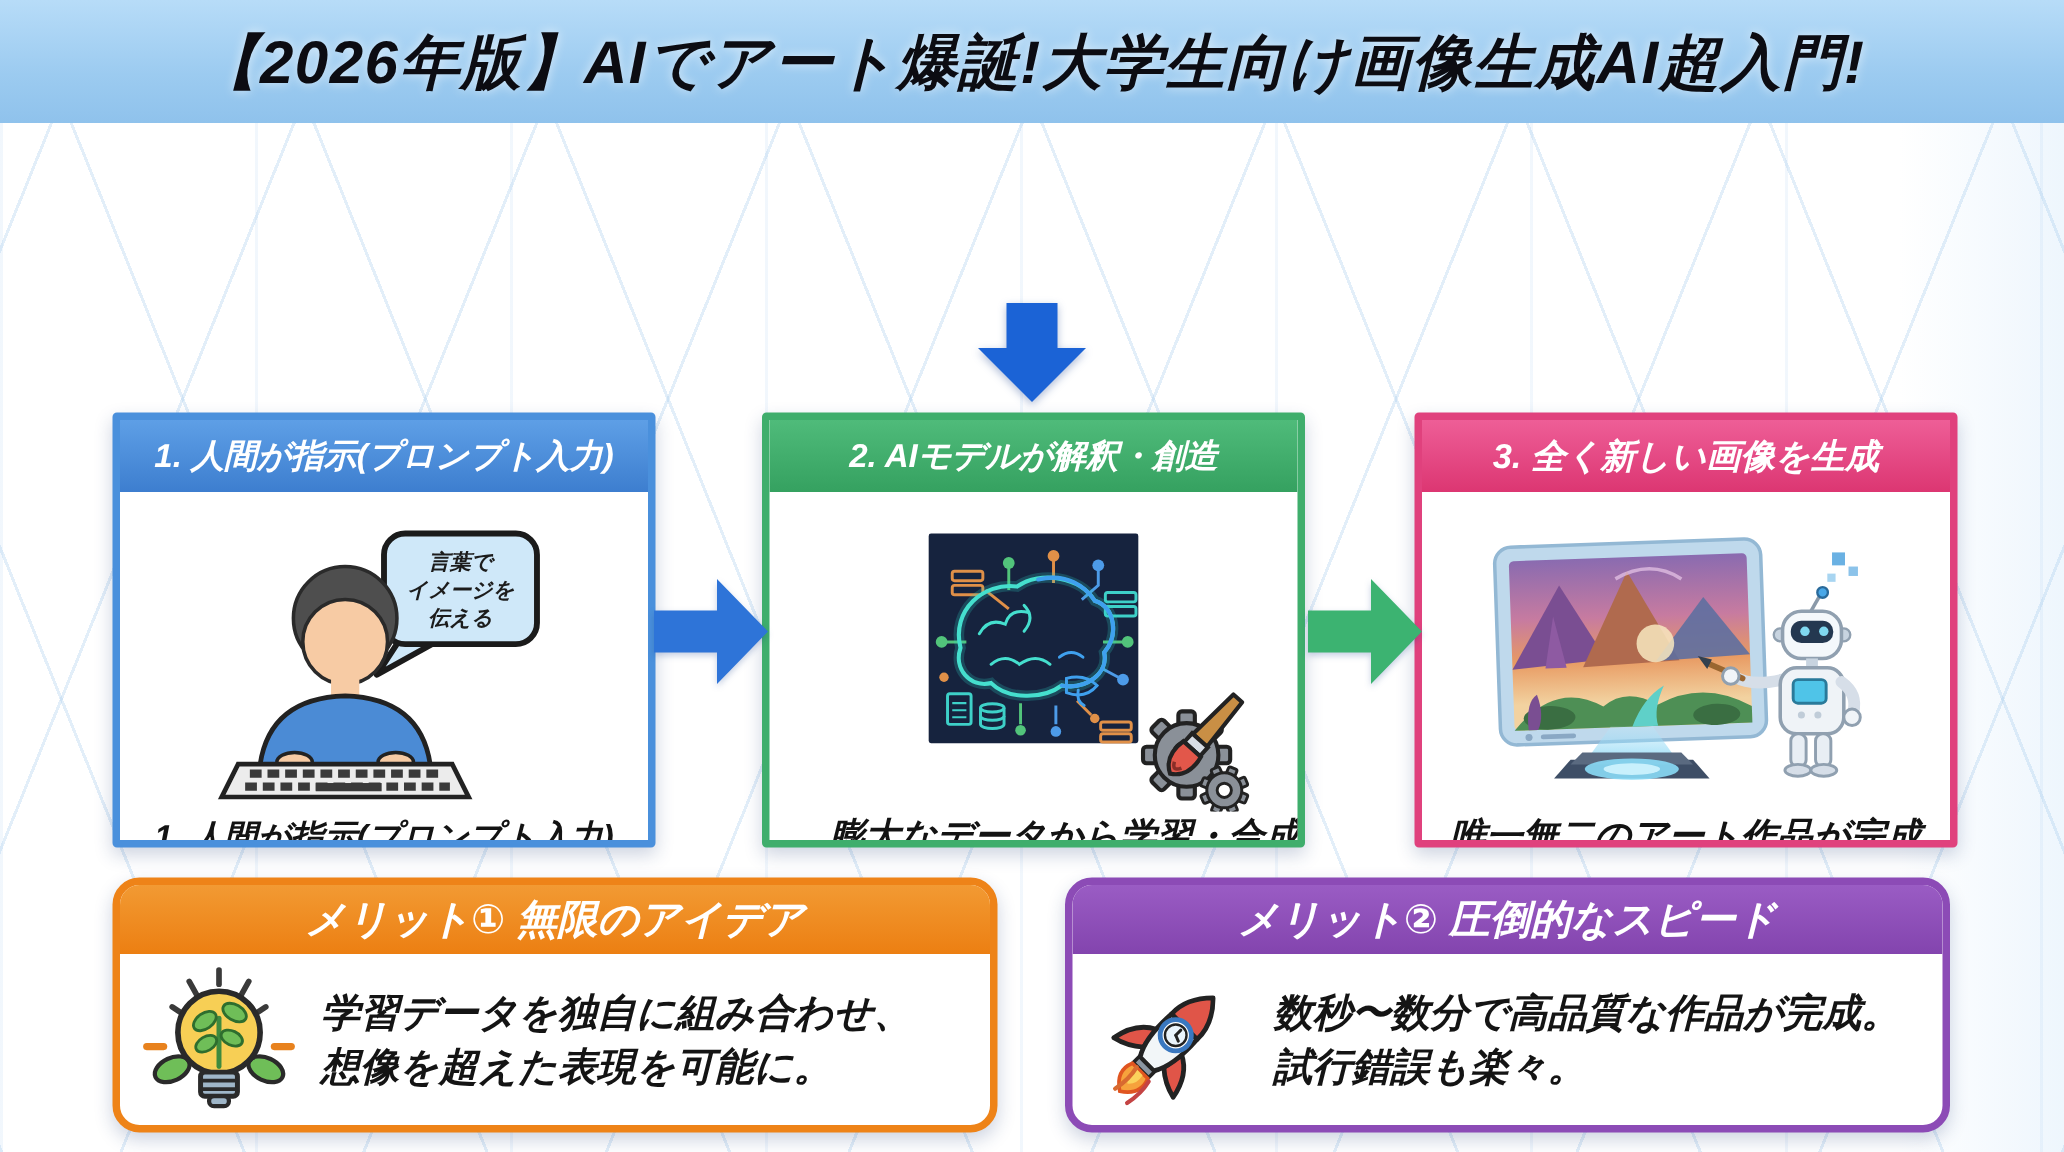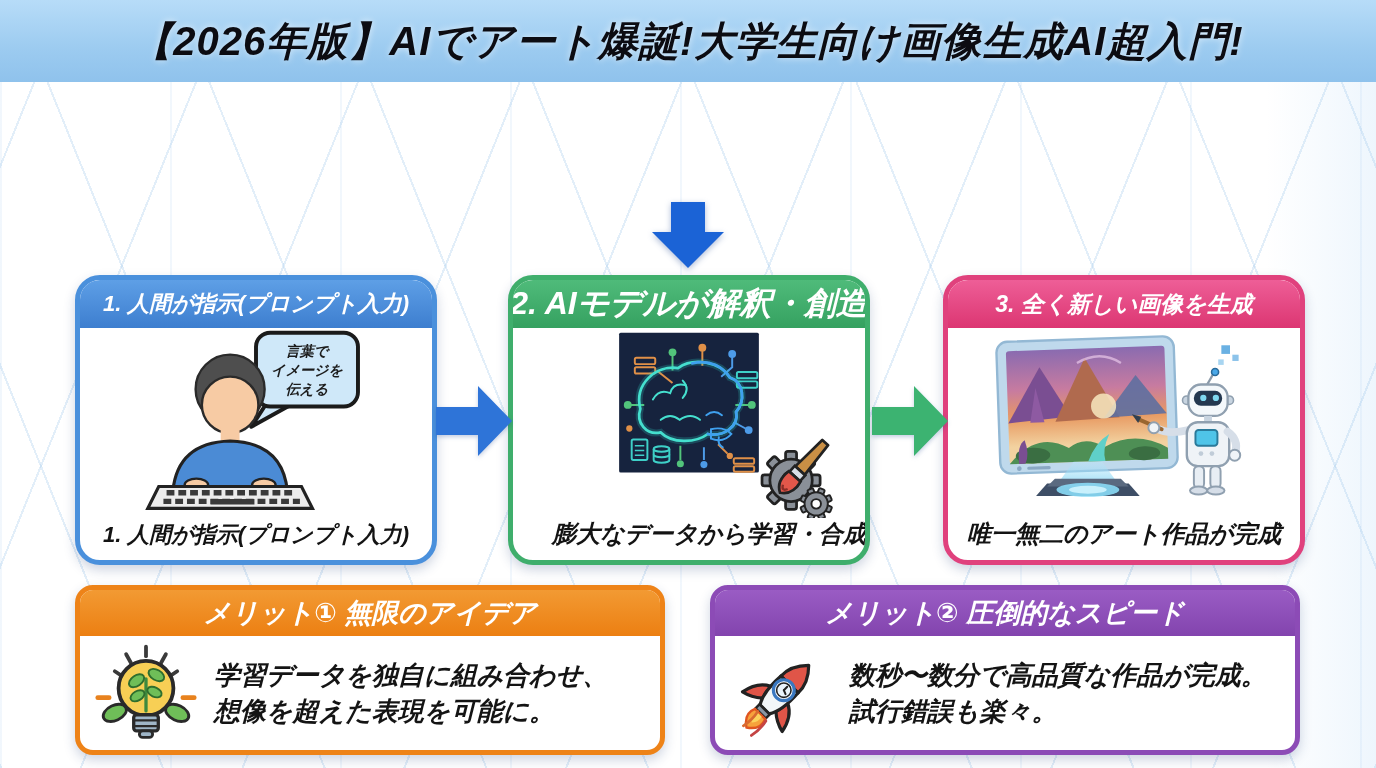--- a/index.html
+++ b/index.html
@@ -37,34 +37,34 @@
   }
   .q-strong { font-size:50px; font-weight:900; color:#1565d8; }
   .q-rest   { font-size:48px; font-weight:900; color:#121212; }
   .q-emoji  { width:46px; height:46px; margin-left:8px; }
 
   .down-arrow { position:absolute; left:652px; top:202px; filter:drop-shadow(0 2px 3px rgba(20,60,140,.35)); }
 
   
   .step-card {
     position:absolute; top:275px; width:362px; height:290px;
-    background:#ffffff; border-radius:25px; overflow:hidden;
+    background:#ffffff; border-radius:3px; overflow:hidden;
     box-shadow:0 5px 12px rgba(30,60,120,.22);
   }
   .step-card .hd {
     height:48px; display:flex; align-items:center; justify-content:center;
     color:#ffffff; font-weight:800; white-space:nowrap;
   }
   #card1 { left:75px;  border:5px solid #4a90dc; }
   #card2 { left:508px; border:5px solid #3fae6c; }
   #card3 { left:943px; border:5px solid #e0417d; }
   #card1 .hd { background:linear-gradient(180deg,#5e9fe6,#3d7ecf); font-size:22px; }
-  #card2 .hd { background:linear-gradient(180deg,#4fbb7a,#35a160); font-size:32px; }
+  #card2 .hd { background:linear-gradient(180deg,#4fbb7a,#35a160); font-size:22px; }
   #card3 .hd { background:linear-gradient(180deg,#ee5e97,#dc3672); font-size:23px; }
-  .step-body { position:relative; height:232px; }
+  .step-body { position:relative; height:232px;margin-top:23px; }
   .step-caption {
     position:absolute; bottom:10px; left:0; width:100%; text-align:center;
     font-weight:900; color:#131313; white-space:nowrap;
   }
   #card1 .step-caption { font-size:22px; }
   #card2 .step-caption { font-size:24px;padding-left:39px; }
   #card3 .step-caption { font-size:24px; }
 
   .flow-arrow { position:absolute; top:386px; filter:drop-shadow(0 2px 2px rgba(20,60,140,.25)); }
   #arrow12 { left:436px; }

